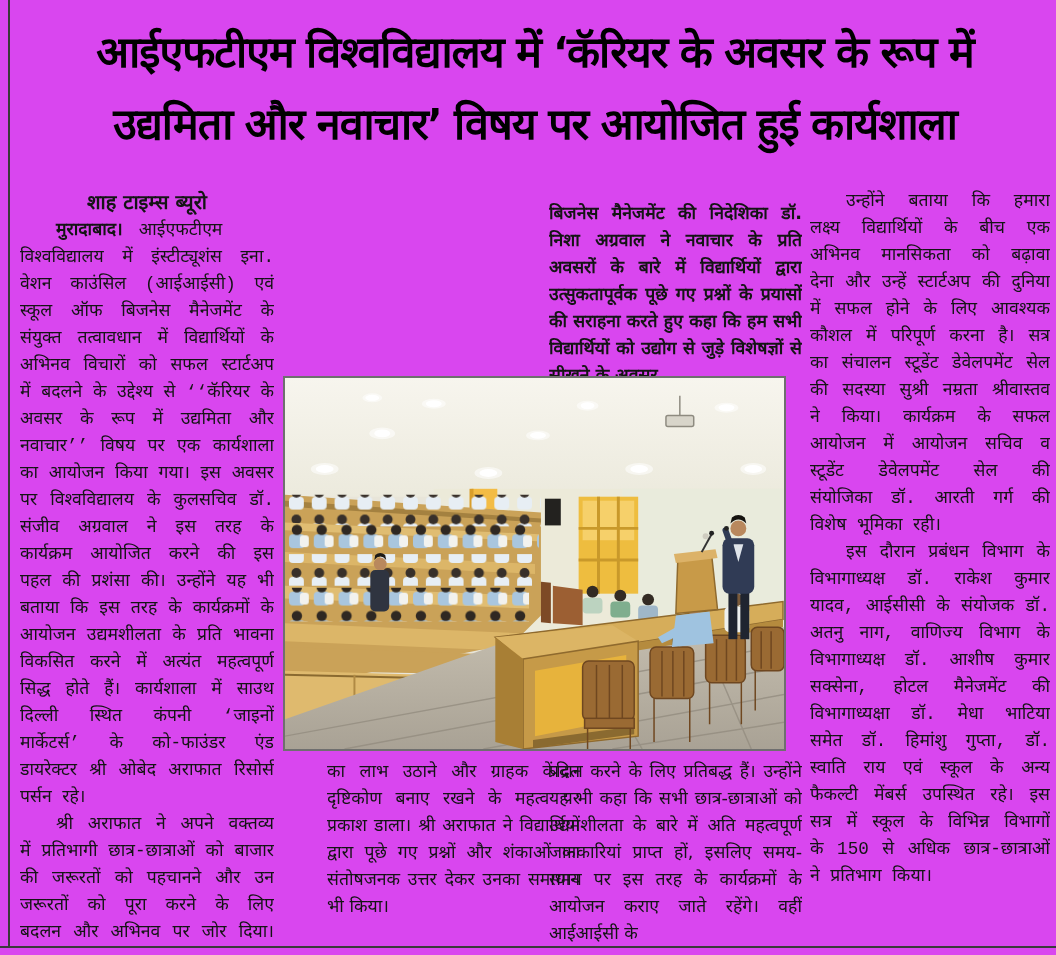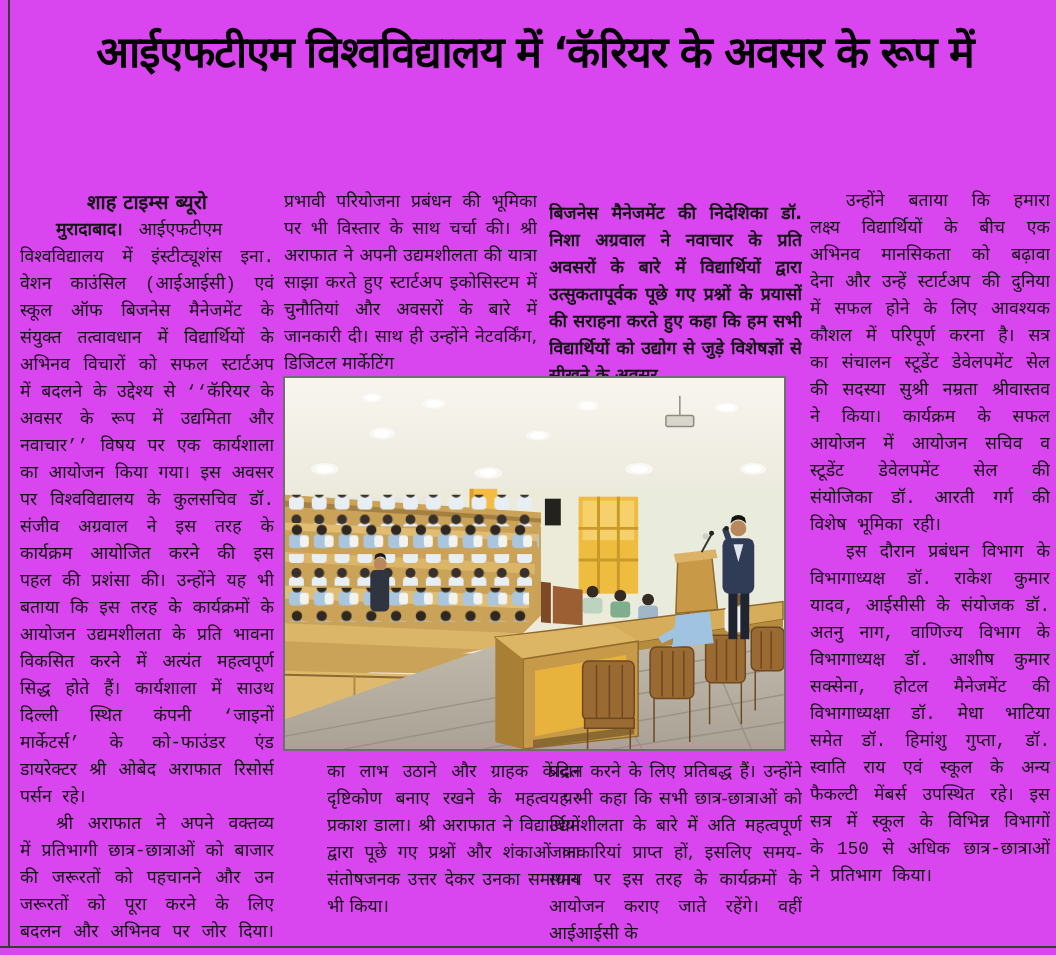--- a/index.html
+++ b/index.html
@@ -48,31 +48,29 @@
 </head>
 <body>
 
 <div class="sheet">
 
   <div class="rule-left"></div>
   <div class="rule-bottom"></div>
 
   <div class="headline">
     <div>आईएफटीएम विश्वविद्यालय में ‘कॅरियर के अवसर के रूप में</div>
+    <div>उद्यमिता और नवाचार’ विषय पर आयोजित हुई कार्यशाला</div>
   </div>
 
   <div class="col c1">
     <p class="byline">शाह टाइम्स ब्यूरो</p>
     <p class="indent"><span class="dateline">मुरादाबाद।</span><span>आईएफटीएम विश्वविद्यालय में इंस्टीट्यूशंस इना. वेशन काउंसिल (आईआईसी) एवं स्कूल ऑफ बिजनेस मैनेजमेंट के संयुक्त तत्वावधान में विद्यार्थियों के अभिनव विचारों को सफल स्टार्टअप में बदलने के उद्देश्य से ‘‘कॅरियर के अवसर के रूप में उद्यमिता और नवाचार’’ विषय पर एक कार्यशाला का आयोजन किया गया। इस अवसर पर विश्वविद्यालय के कुलसचिव डॉ. संजीव अग्रवाल ने इस तरह के कार्यक्रम आयोजित करने की इस पहल की प्रशंसा की। उन्होंने यह भी बताया कि इस तरह के कार्यक्रमों के आयोजन उद्यमशीलता के प्रति भावना विकसित करने में अत्यंत महत्वपूर्ण सिद्ध होते हैं। कार्यशाला में साउथ दिल्ली स्थित कंपनी ‘जाइनों मार्केटर्स’ के को-फाउंडर एंड डायरेक्टर श्री ओबेद अराफात रिसोर्स पर्सन रहे।</span></p>
     <p class="indent">श्री अराफात ने अपने वक्तव्य में प्रतिभागी छात्र-छात्राओं को बाजार की जरूरतों को पहचानने और उन जरूरतों को पूरा करने के लिए बदलन और अभिनव पर जोर दिया। उन्होंने एक मजबूत टीम बनाने के महत्व और स्टार्टअप की सफलता में</p>
   </div>
 
-  <div class="col c2t">
-    <p>प्रभावी परियोजना प्रबंधन की भूमिका पर भी विस्तार के साथ चर्चा की। श्री अराफात ने अपनी उद्यमशीलता की यात्रा साझा करते हुए स्टार्टअप इकोसिस्टम में चुनौतियां और अवसरों के बारे में जानकारी दी। साथ ही उन्होंने नेटवर्किंग, डिजिटल मार्केटिंग</p>
-  </div>
 
   <div class="col c3t">
     <p>बिजनेस मैनेजमेंट की निदेशिका डॉ. निशा अग्रवाल ने नवाचार के प्रति अवसरों के बारे में विद्यार्थियों द्वारा उत्सुकतापूर्वक पूछे गए प्रश्नों के प्रयासों की सराहना करते हुए कहा कि हम सभी विद्यार्थियों को उद्योग से जुड़े विशेषज्ञों से सीखने के अवसर</p>
   </div>
 
   <div class="photo-frame">
     <svg viewBox="0 0 503 375" preserveAspectRatio="none">
       <defs>
         <pattern id="crowdA" width="23" height="27" patternUnits="userSpaceOnUse">
           <rect x="4" y="12" width="15" height="13" rx="4" fill="#e7eef4"></rect>

